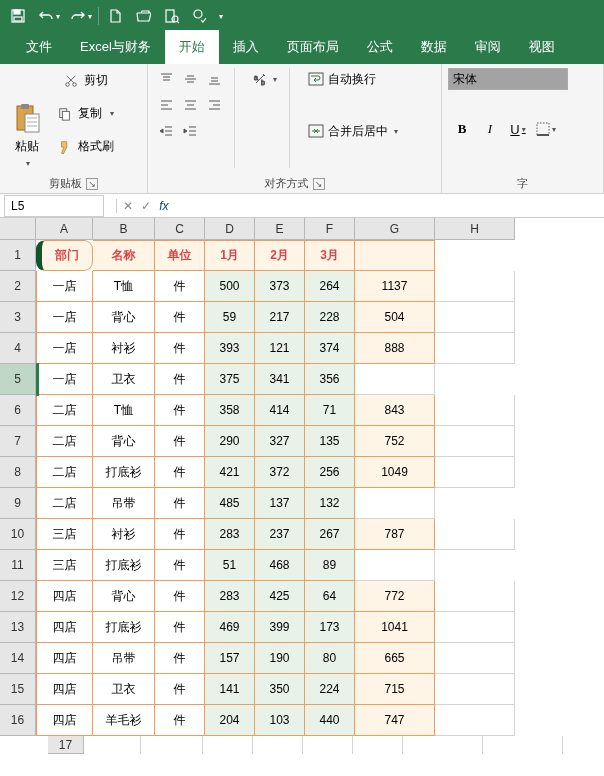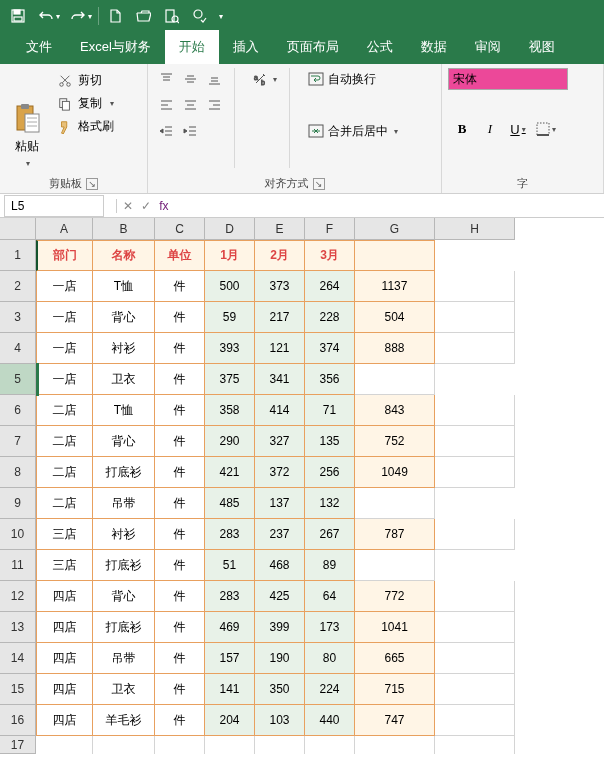--- a/index.html
+++ b/index.html
@@ -16,68 +16,68 @@
 .tabs { height: 32px; background: #2a7a4a; display: flex; align-items: flex-end; padding-left: 12px; }
 .tab { padding: 8px 14px; color: #fff; font-size: 13px; cursor: pointer; }
 .tab.active { background: #fff; color: #2a7a4a; }
 
 
 .ribbon { height: 130px; background: #f5f5f5; border-bottom: 1px solid #d0d0d0; display: flex; }
 .ribbon-group { border-right: 1px solid #d8d8d8; display: flex; flex-direction: column; }
 .ribbon-content { flex: 1; display: flex; padding: 4px 6px; }
 .ribbon-label { text-align: center; font-size: 11px; color: #444; padding: 4px 0 2px; display:flex; align-items:center; justify-content:center; gap:4px;}
 .paste-big { display:flex; flex-direction:column; align-items:center; justify-content:flex-end; width:42px; cursor:pointer; font-size:12px; gap:4px;}
-.clip-right { display:flex; flex-direction:column; gap:6px; padding:4px 6px 4px 10px; }
+.clip-right { display:flex; flex-direction:column; gap:16px; padding:4px 6px 4px 10px;align-items:center; }
 .clip-btn { display:flex; align-items:center; gap:6px; font-size:12px; cursor:pointer; white-space:nowrap;}
 .clip-btn svg { width:14px; height:14px; flex-shrink:0; }
 .align-rows { display:flex; flex-direction:column; gap:4px; }
 .align-row { display:flex; gap:0; }
 .abtn { width:24px; height:22px; display:flex; align-items:center; justify-content:center; cursor:pointer; }
 .abtn svg { width:15px; height:15px; }
 .align-col2 { display:flex; flex-direction:column; gap:4px; margin-left:6px;}
 .align-long { height:22px; display:flex; align-items:center; gap:4px; cursor:pointer; font-size:12px; padding:0 4px;}
 .font-group { flex:1; }
-.font-select { width:120px; height:22px; border:1px solid #aaa; font-size:12px; padding:2px 4px; background:#ec4899;}
+.font-select { width:120px; height:22px; border:1px solid #aaa; font-size:12px; padding:2px 4px; background:#a3a3a3;}
 .font-btns { display:flex; gap:0; margin-top:6px; }
 .fbtn { width:28px; height:22px; display:flex; align-items:center; justify-content:center; cursor:pointer; font-size:13px; font-family:"Times New Roman",serif;}
 .fbtn.bold{font-weight:bold;} .fbtn.italic{font-style:italic;} .fbtn.under{text-decoration:underline;}
 .dd-car { font-size:8px; margin-left:2px; color:#555;}
 .exp-icon { font-size:9px; color:#666; display:inline-block; width:12px; height:12px; border:1px solid #999; text-align:center; line-height:10px;}
 
 
 .formbar { height:24px; display:flex; align-items:center; border-bottom:1px solid #ccc; }
 .namebox { width:100px; height:22px; border:1px solid #ccc; padding:2px 6px; font-size:12px; margin:0 0 0 4px;}
 .fx-area { display:flex; align-items:center; border-left:1px solid #ccc; margin-left:12px; padding:0 6px; gap:8px; color:#888;}
-.fx-area .fx { color:#701a75;text-align:center;}
+.fx-area .fx { font-style:italic; color:#0c4a6e;text-align:center;}
 
 
 .sheet { position:relative; }
 .colhdr-row { display:flex; height:22px; }
 .rowhdr { width:36px; background:#e6e6e6; border-right:1px solid #b7b7b7; border-bottom:1px solid #b7b7b7; display:flex; align-items:center; justify-content:center; font-size:12px; color:#333;}
 .colhdr { background:#e6e6e6; border-right:1px solid #b7b7b7; border-bottom:1px solid #b7b7b7; display:flex; align-items:center; justify-content:center; font-size:12px; color:#333;}
 .row { display:flex; height:31px; }
 .cell { border-right:1px solid #d4d4d4; border-bottom:1px solid #d4d4d4; display:flex; align-items:center; justify-content:center; font-size:12px; background:#fff;}
 .corner { width:36px; background:#e6e6e6; border-right:1px solid #b7b7b7; border-bottom:1px solid #b7b7b7;}
 
 
 .cA{width:57px;} .cB{width:62px;} .cC{width:50px;} .cD{width:50px;} .cE{width:50px;} .cF{width:50px;} .cG{width:80px;} .cH{width:80px;}
 
 
 .row.data .cell { border-right:1px solid #e8a05e; border-bottom:1px solid #e8a05e;}
 .row.data .hstart { border-left:1px solid #e8a05e; }
 .row.hdr .cell { background:#fff5e6; color:#d44; font-weight:bold; border-right:1px solid #e8a05e; border-bottom:1px solid #e8a05e; border-top:1px solid #e8a05e;}
-.row.hdr .hstart { border-left:2px solid #14532d;}
+.row.hdr .hstart { border-left:6px solid #14532d;border-radius:9px;}
 .greencol { background:#e8f2e8 !important; }
 .totcol { background:#fff5e6 !important; }
 
 
 .row.r5 .rowhdr { background:#bfd8c5; }
 .row.r5 .hstart { position:relative; }
 .row.r5 .hstart::before { content:""; position:absolute; left:-1px; top:-1px; width:3px; height:33px; background:#2a7a4a;}
-.row.r17 { height:18px;}
+.row.r17 { height:18px;margin-left:48px;}
 .row.r17 .cell { border-right:1px solid #d4d4d4; border-bottom:none;}
 </style>
 </head>
 <body>
 
 <div class="titlebar">
   <div class="qat-item">
       <svg viewBox="0 0 16 16" fill="none" stroke="#fff" stroke-width="1.2">
         <rect x="2" y="2" width="12" height="12"></rect>
         <rect x="4" y="2" width="6" height="4" fill="#fff"></rect>

